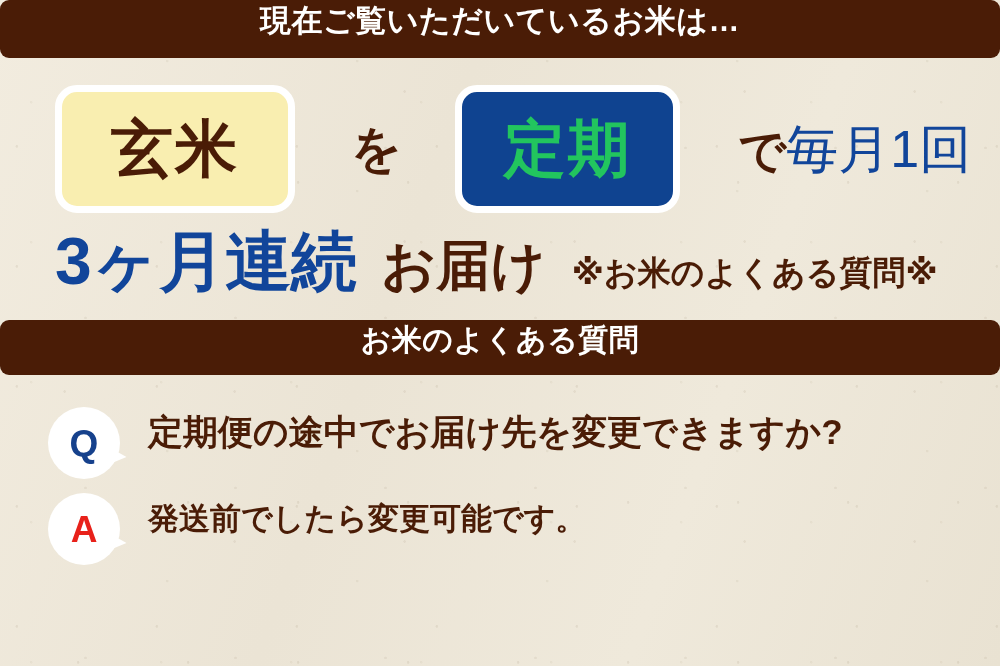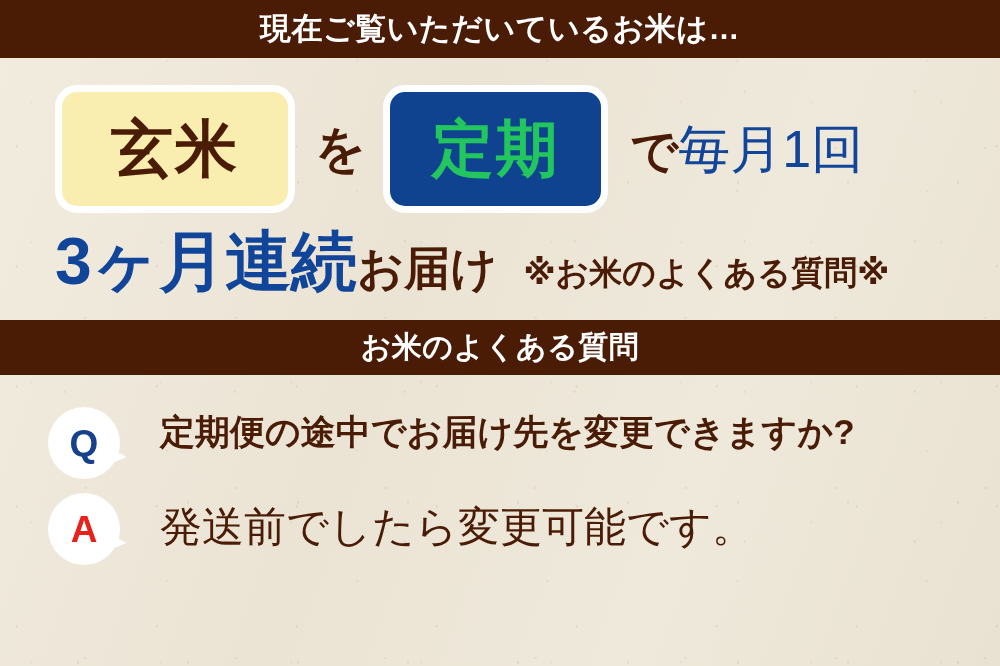--- a/index.html
+++ b/index.html
@@ -31,22 +31,22 @@
     background-size: 140px 120px, 170px 150px, 110px 160px, 190px 130px, 150px 170px, 130px 140px, 100% 100%;
   }
 
   
   .banner {
     position: absolute;
     left: 0;
     width: 1000px;
     background: #4a1c06;
     display: flex;
-    align-items: center;
     justify-content: center;
+    border-radius: 9px;
   }
   .banner-title {
     color: #ffffff;
     font-weight: 700;
     letter-spacing: 0.5px;
     white-space: nowrap;
   }
   #top-banner { top: 0; height: 58px; }
   #top-banner .banner-title { font-size: 31px; }
 
@@ -66,20 +66,21 @@
     position: absolute;
     top: 27px;
     left: 0;
     width: 1000px;
     height: 128px;
     display: flex;
     align-items: center;
     justify-content: flex-start;
     padding-left: 55px;
     box-sizing: border-box;
+    gap: 36px;
   }
 
   .badge {
     display: inline-flex;
     align-items: center;
     justify-content: center;
     border-radius: 22px;
     border: 7px solid #ffffff;
     box-sizing: border-box;
     height: 128px;
@@ -137,25 +138,26 @@
     white-space: nowrap;
   }
   .hero-row-2 .big-navy {
     font-size: 66px;
     font-weight: 700;
     color: #11459a;
     letter-spacing: 0px;
     line-height: 1;
   }
   .hero-row-2 .big-brown {
-    font-size: 46px;
+    font-size: 54px;
     font-weight: 700;
     color: #4a1c06;
     letter-spacing: 0px;
     line-height: 1;
+    margin-left: 24px;
   }
   .hero-row-2 .note {
     font-size: 33px;
     font-weight: 700;
     color: #4a1c06;
     margin-left: 26px;
     line-height: 1;
   }
 
   
@@ -208,33 +210,33 @@
     height: 0;
     border-style: solid;
     border-width: 6px 0 13px 19px;
     border-color: transparent transparent transparent #ffffff;
     transform: rotate(12deg);
   }
   .bubble-q { color: #16418c; }
   .bubble-a { color: #e8211a; }
 
   .faq-text {
-    margin-left: 32px;
+    margin-left: 20px;
     padding-top: 4px;
   }
   .question-text {
     font-size: 35px;
     font-weight: 700;
     color: #4a1c06;
     line-height: 1.2;
     white-space: nowrap;
   }
   .answer-lines {
-    font-size: 42px;
-    font-weight: 400;
+    font-size: 31px;
+    font-weight: 700;
     color: #4a1c06;
     line-height: 1.42;
   }
   .answer-lines .ans-line {
     white-space: nowrap;
     display: block;
   }
 </style>
 </head>
 <body>

